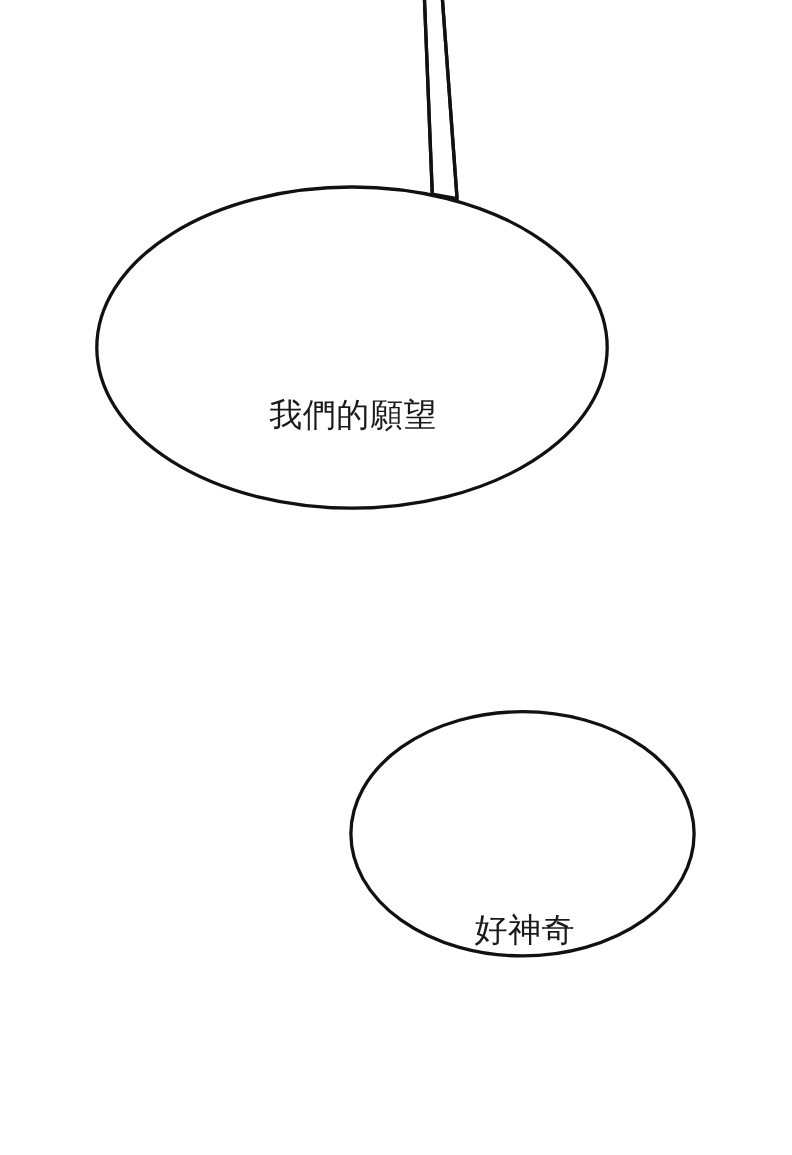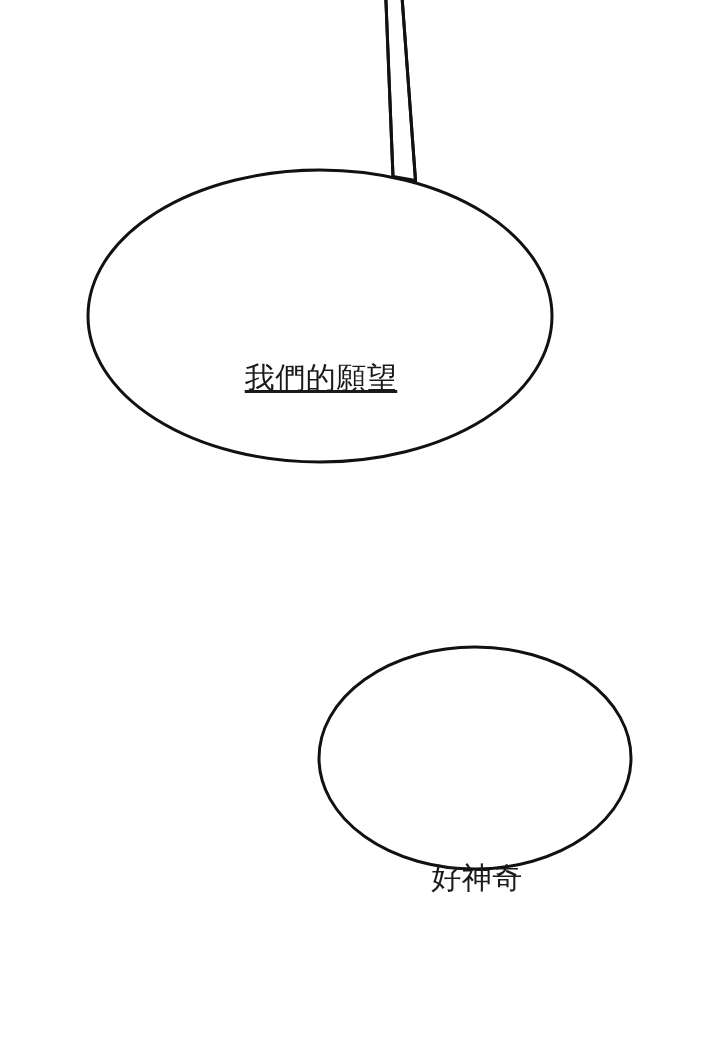--- a/index.html
+++ b/index.html
@@ -45,27 +45,26 @@
 
   
   #bubble-1-text {
     left: 88px;
     top: 272px;
     width: 466px;
     font-size: 30px;
   }
   #bubble-1-text .line {
     display: block;
-    text-decoration: underline;
   }
 
   
   #bubble-2-text {
     left: 320px;
-    top: 772px;
+    top: 740px;
     width: 314px;
     font-size: 30px;
   }
   #bubble-2-text .line {
     display: block;
   }
 </style>
 </head>
 <body>
 

